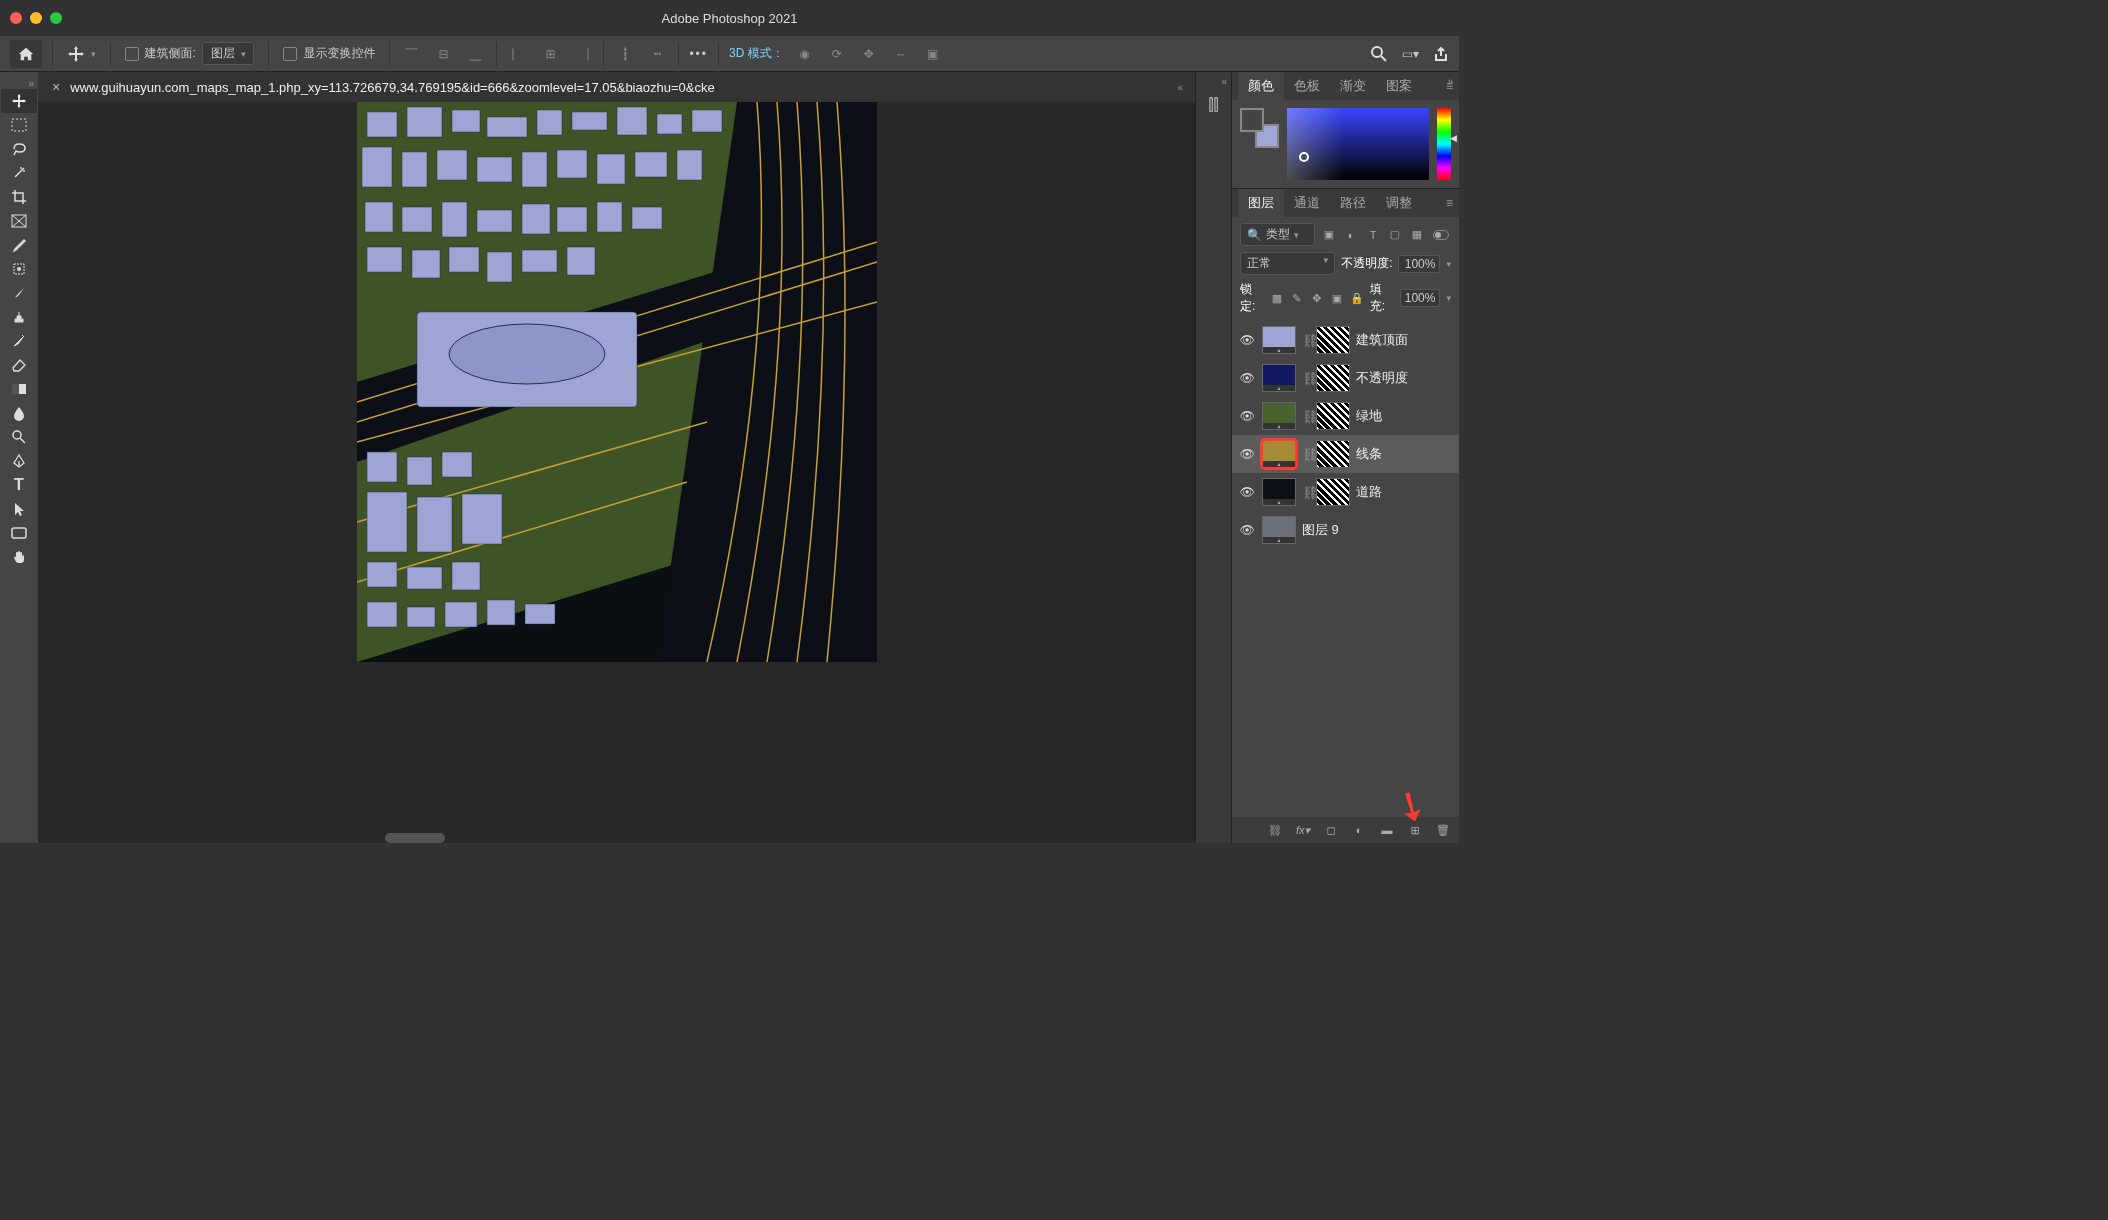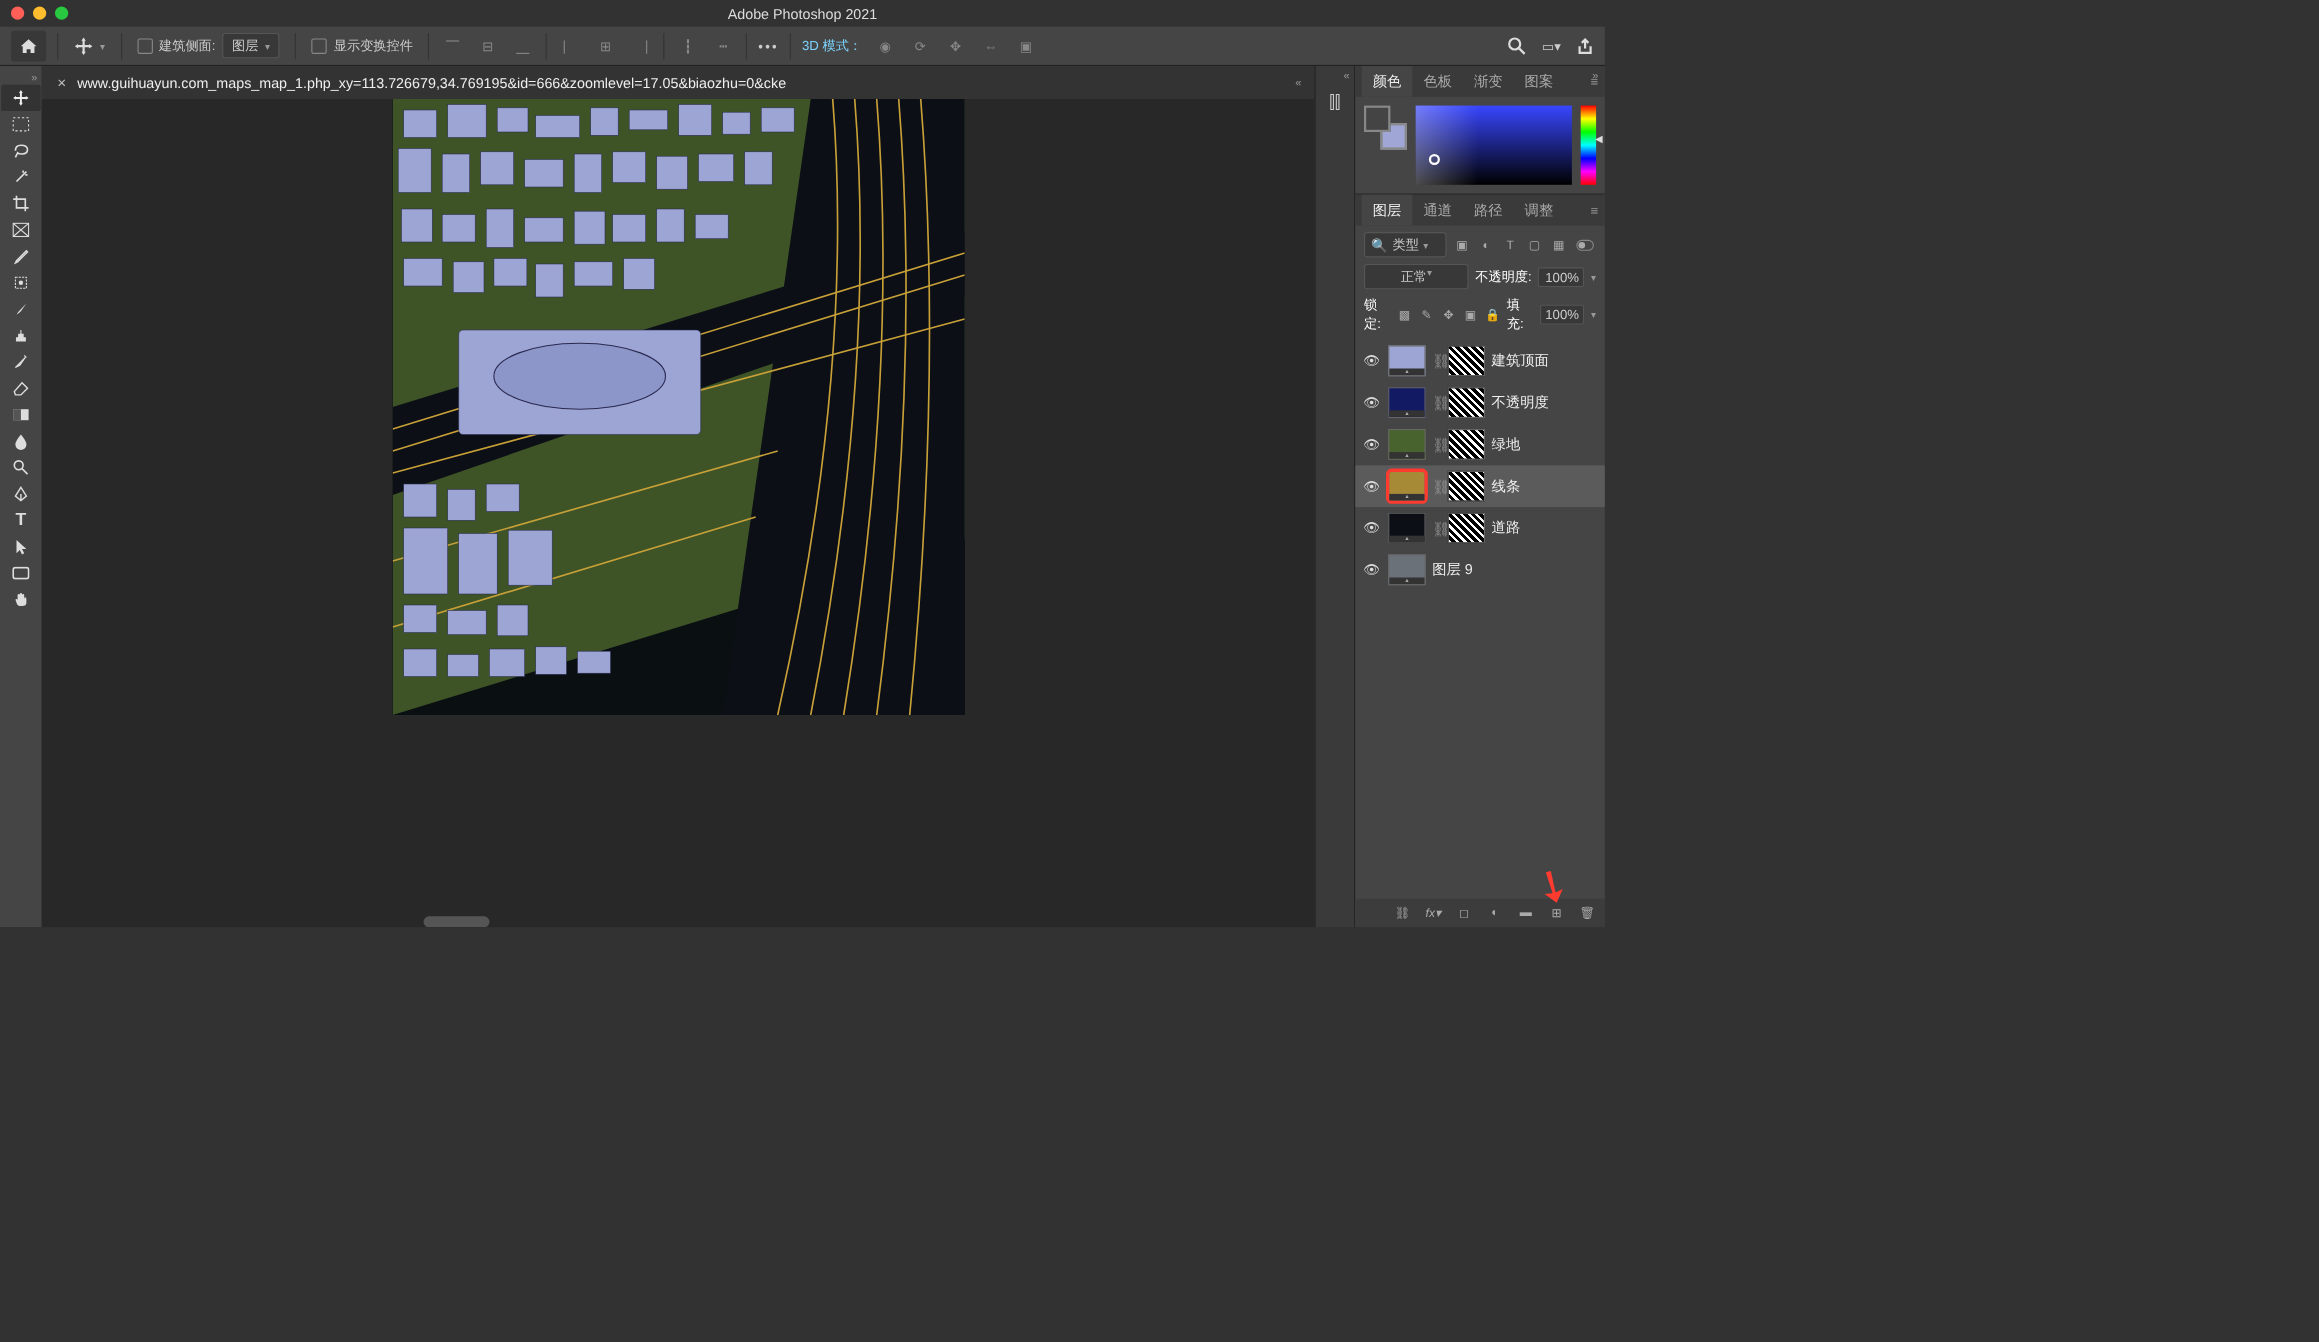--- a/index.html
+++ b/index.html
@@ -1,18 +1,18 @@
 <!DOCTYPE html>
 <html><head>
 <meta charset="utf-8">
 <style>
 * { margin: 0; padding: 0; box-sizing: border-box; font-family: -apple-system, "Helvetica Neue", Arial, sans-serif; }
 body { background: #323232; color: #ccc; overflow: hidden; width: 1459px; height: 843px; font-size: 12px; }
 .window { display: flex; flex-direction: column; height: 100%; }
-.titlebar { height: 24px; background: #323232; display: flex; align-items: center; padding: 0 10px; position: relative; }
+.titlebar { height: 36px; background: #323232; display: flex; align-items: center; padding: 0 10px; position: relative; }
 .traffic { display: flex; gap: 8px; }
 .traffic span { width: 12px; height: 12px; border-radius: 50%; }
 .tl-close { background: #ff5f57; }
 .tl-min { background: #febc2e; }
 .tl-max { background: #28c840; }
 .title-text { position: absolute; left: 50%; transform: translateX(-50%); color: #ddd; font-size: 13px; }
 .optbar { height: 36px; background: #454545; display: flex; align-items: center; padding: 0 10px; gap: 10px; border-bottom: 1px solid #222; }
 .home-btn { width: 32px; height: 28px; display: flex; align-items: center; justify-content: center; background: #383838; border-radius: 3px; }
 .divider-v { width: 1px; height: 24px; background: #333; }
 .tool-opt { display: flex; align-items: center; gap: 6px; padding: 0 4px; }
@@ -53,21 +53,21 @@
 .gradient-pick { width: 146px; height: 72px; background: linear-gradient(to bottom, #3846ff 0%, #000 100%); position: relative; }
 .gradient-pick::after { content:""; position:absolute; inset:0; background: linear-gradient(to right, #fff, transparent 40%); opacity:0.3; }
 .picker-circle { width: 10px; height: 10px; border: 2px solid #fff; border-radius: 50%; position: absolute; left: 12px; bottom: 18px; }
 .hue-strip { width: 14px; height: 72px; background: linear-gradient(to bottom, red, yellow, lime, cyan, blue, magenta, red); position: relative; }
 .hue-arrow { position: absolute; right: -6px; top: 25px; color: #ddd; font-size: 9px; }
 .sep-line { height: 1px; background: #222; }
 .layer-controls { padding: 6px 8px; display: flex; flex-direction: column; gap: 6px; font-size: 12px; }
 .row { display: flex; align-items: center; gap: 6px; }
 .search-type { flex: 1; background: #383838; border: 1px solid #555; border-radius: 3px; padding: 2px 6px; display: flex; align-items: center; gap: 4px; }
 .icon-sm { width: 16px; height: 16px; display: flex; align-items: center; justify-content: center; color: #aaa; font-size: 11px; }
-.blend-dd { flex: 1; background: #383838; border: 1px solid #555; border-radius: 3px; padding: 2px 6px; display: flex; justify-content: center; }
+.blend-dd { flex: 1; background: #383838; border: 1px solid #555; border-radius: 3px; padding: 2px 6px; display: flex; justify-content: space-between; }
 .label-txt { color: #ffffff; }
 .pct-box { background: #383838; border: 1px solid #555; padding: 1px 4px; border-radius: 2px; width: 42px; text-align: right; }
 .layers-list { flex: 1; overflow: auto; }
 .layer-row { display: flex; align-items: center; height: 38px; padding: 0 6px; gap: 6px; }
 .layer-row.selected { background: #5b5b5b; }
 .eye { width: 18px; text-align: center; color: #ddd; }
 .thumb { width: 34px; height: 28px; border: 1px solid #666; background: #888; position: relative; }
 .thumb.sel { outline: 3px solid #ff3b30; outline-offset: -1px; border-radius: 3px; }
 .thumb-bottom { position: absolute; bottom: 0; left: 0; right: 0; height: 6px; background: #333; display: flex; align-items: center; justify-content: center; }
 .thumb-bottom::after { content:"▲"; font-size: 5px; color: #aaa; }

